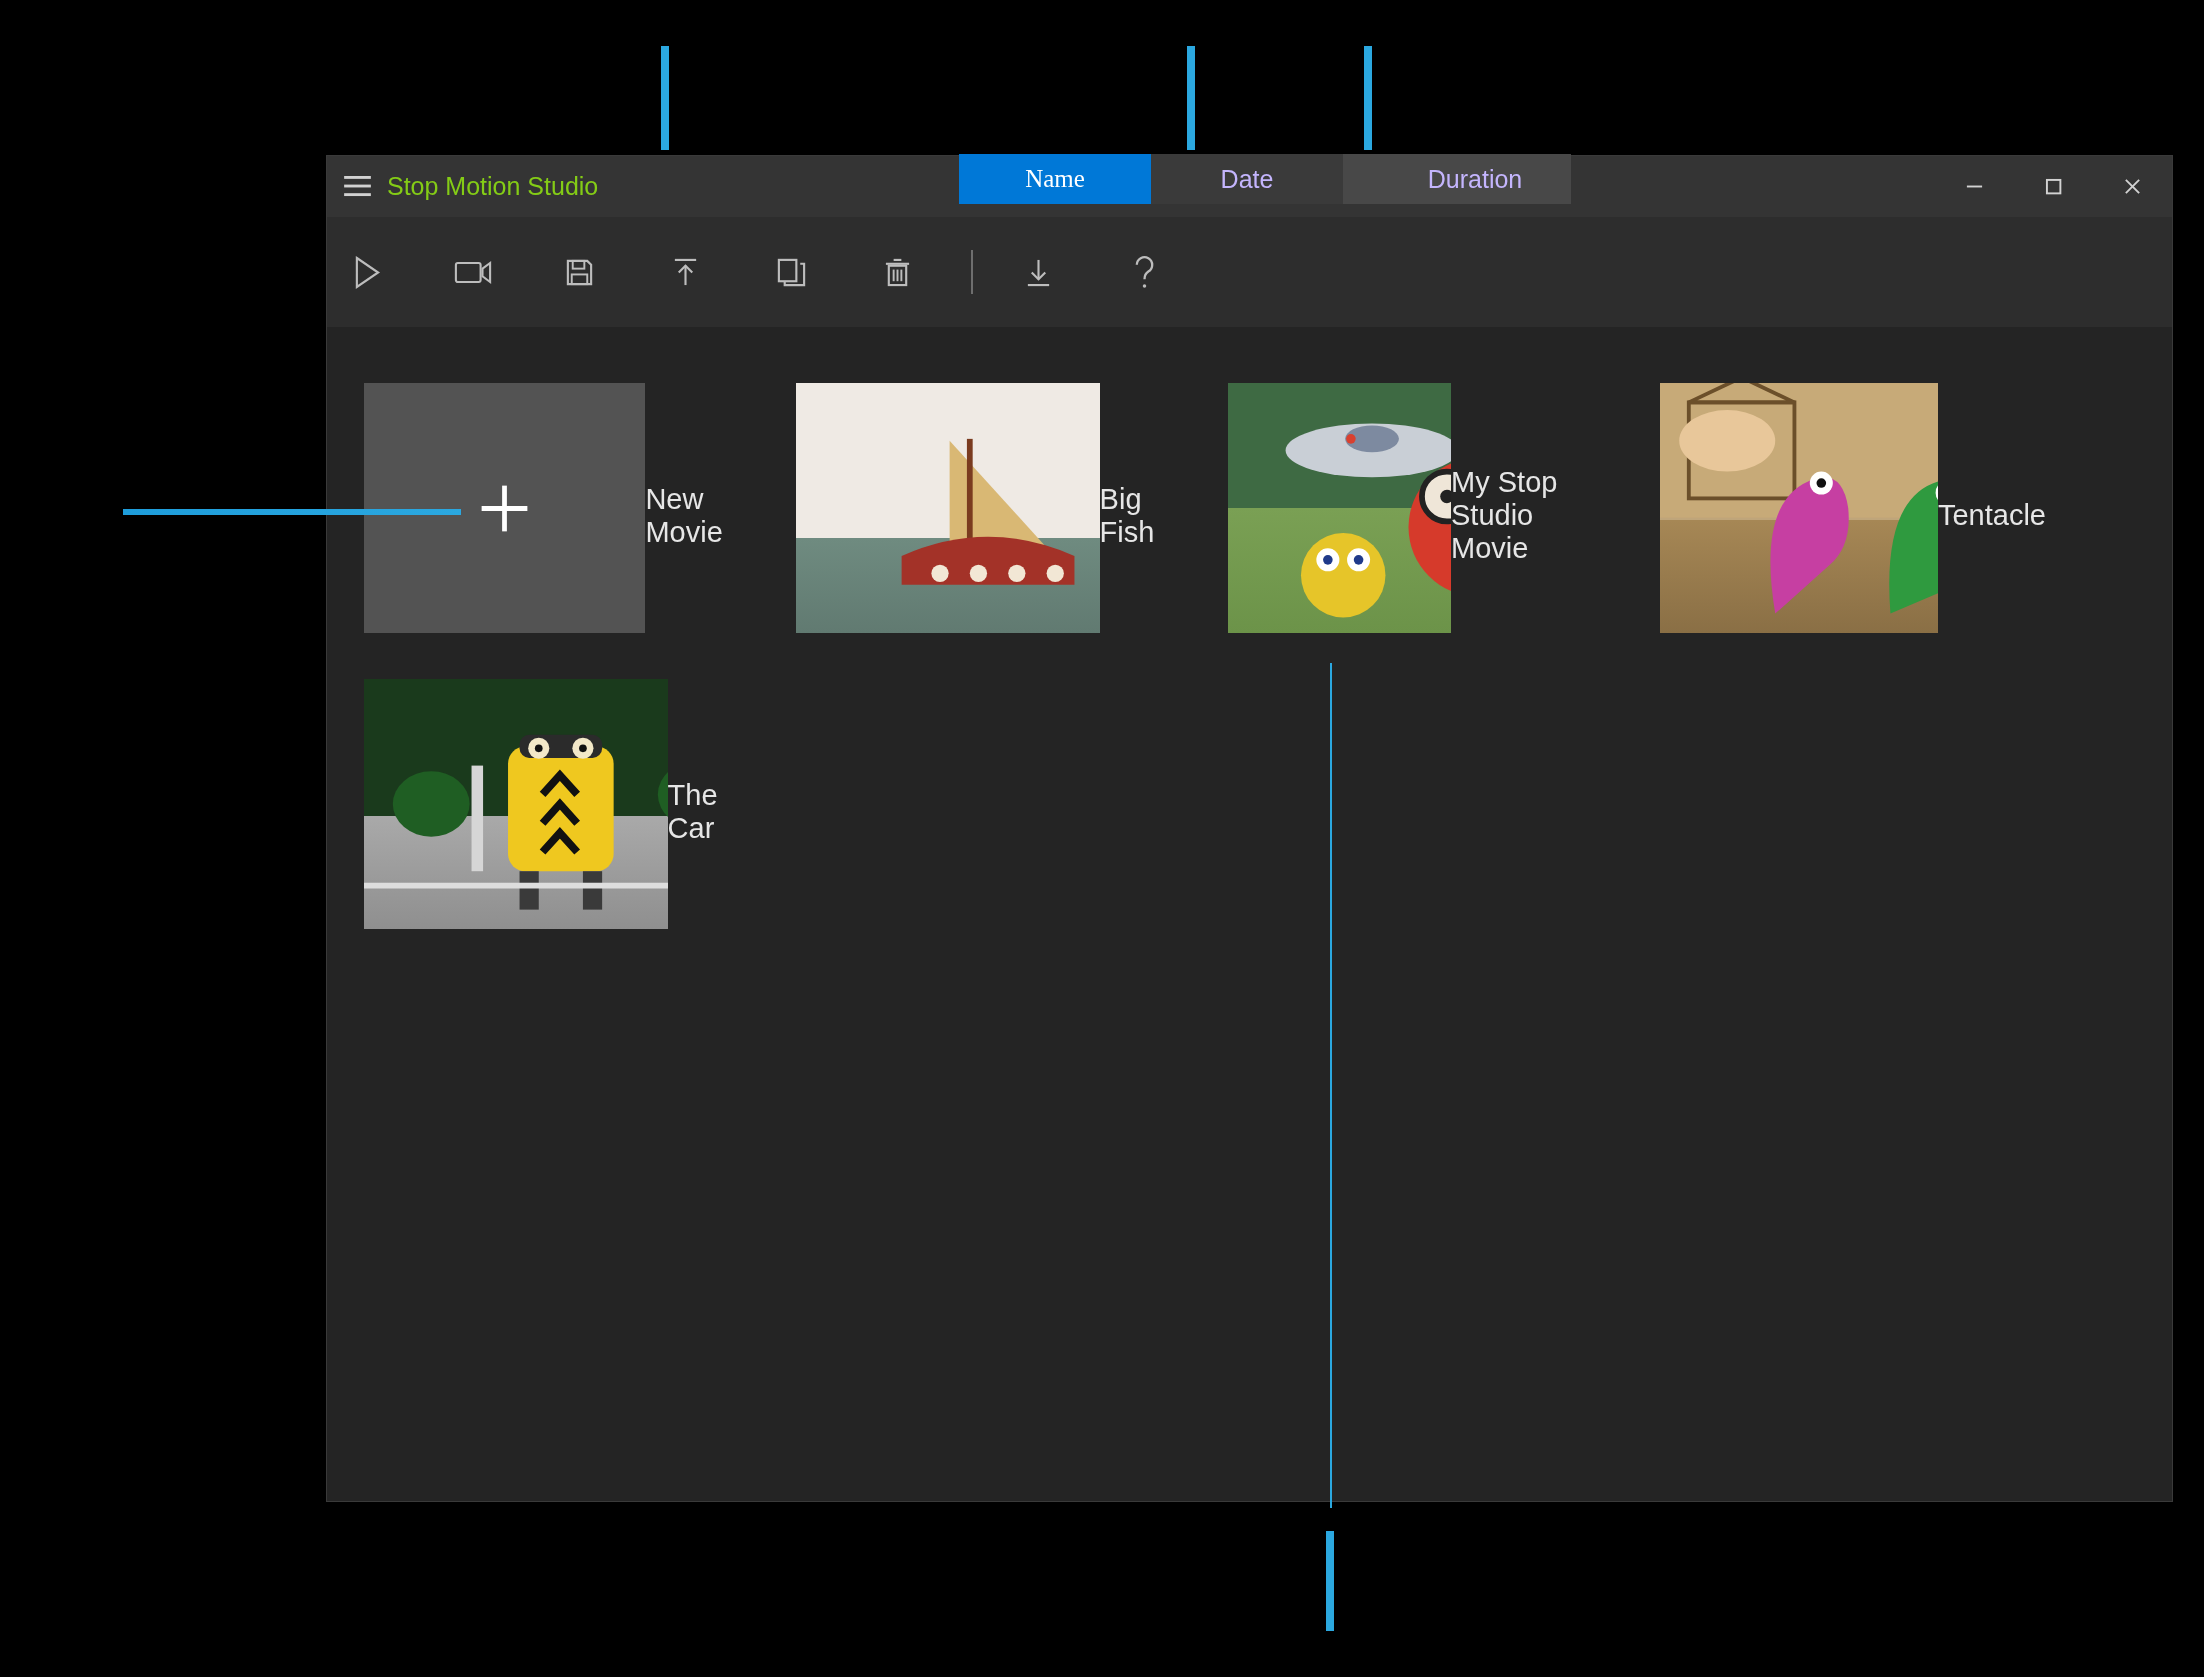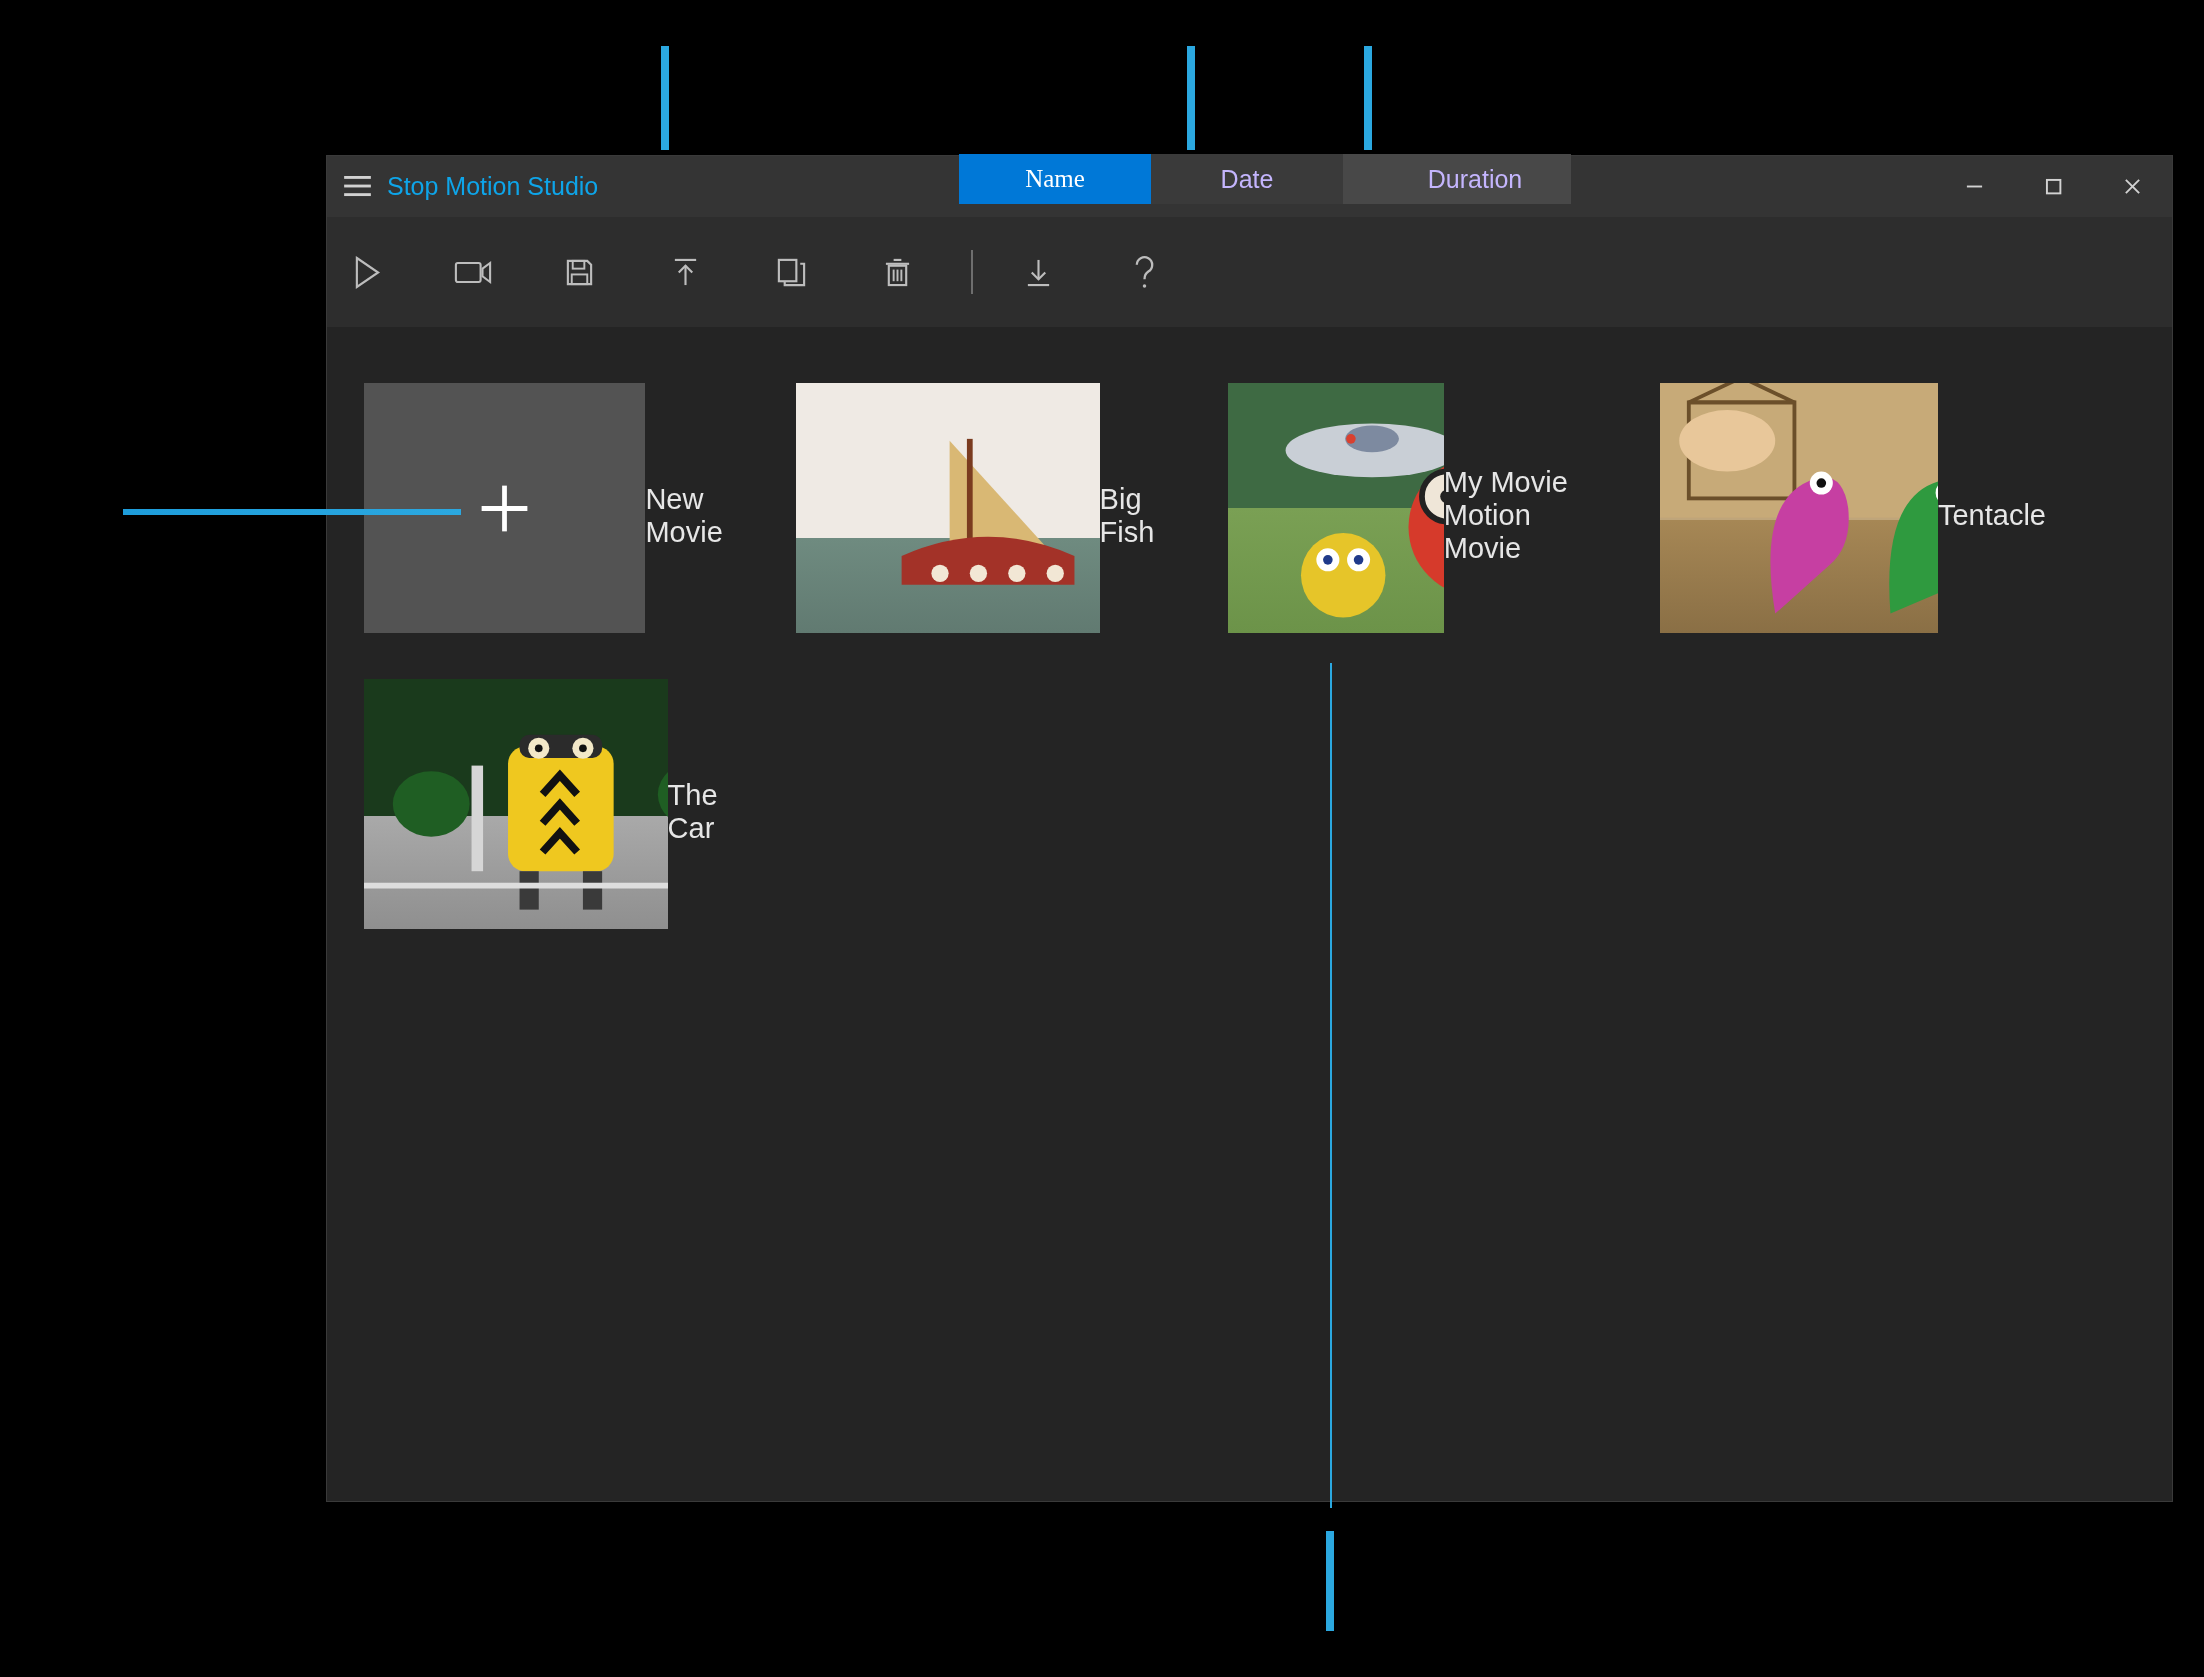--- a/index.html
+++ b/index.html
@@ -36,21 +36,21 @@
   }
   .menu-btn {
     width: 60px;
     height: 61px;
     display: flex;
     align-items: center;
     justify-content: center;
   }
   .title-text {
     font-size: 25px;
-    color: #0ea5e9;
+    color: #84cc16;
     font-weight: 400;
   }
   .win-controls {
     margin-left: auto;
     display: flex;
     height: 61px;
   }
   .win-btn {
     width: 79px;
     height: 61px;
@@ -320,21 +320,21 @@
             <circle cx="288" cy="118" r="26" fill="#efe6d8" stroke="#222" stroke-width="6"></circle>
             <circle cx="228" cy="118" r="7" fill="#222"></circle>
             <circle cx="288" cy="118" r="7" fill="#222"></circle>
             <circle cx="120" cy="200" r="44" fill="#e6c529"></circle>
             <circle cx="104" cy="184" r="12" fill="#fff"></circle>
             <circle cx="136" cy="184" r="12" fill="#fff"></circle>
             <circle cx="104" cy="184" r="5" fill="#1f3a8a"></circle>
             <circle cx="136" cy="184" r="5" fill="#1f3a8a"></circle>
           </svg>
         </div>
-        <div class="tile-label">My Movie Motion Movie</div>
+        <div class="tile-label">My Stop Studio Movie</div>
       </div>
 
       <div class="tile">
         <div class="thumb scene-tentacle">
           <svg width="386" height="250" viewBox="0 0 402 260">
             <rect x="0" y="0" width="402" height="140" fill="#c7aa78"></rect>
             <rect x="30" y="20" width="110" height="100" fill="none" stroke="#6b4f2a" stroke-width="4"></rect>
             <polygon points="30,20 85,-6 140,20" fill="none" stroke="#6b4f2a" stroke-width="4"></polygon>
             <path d="M120 240 q-20 -120 40 -140 q30 -10 36 30 q4 40 -20 60" fill="#c63fa2"></path>
             <circle cx="168" cy="104" r="12" fill="#fff"></circle>

